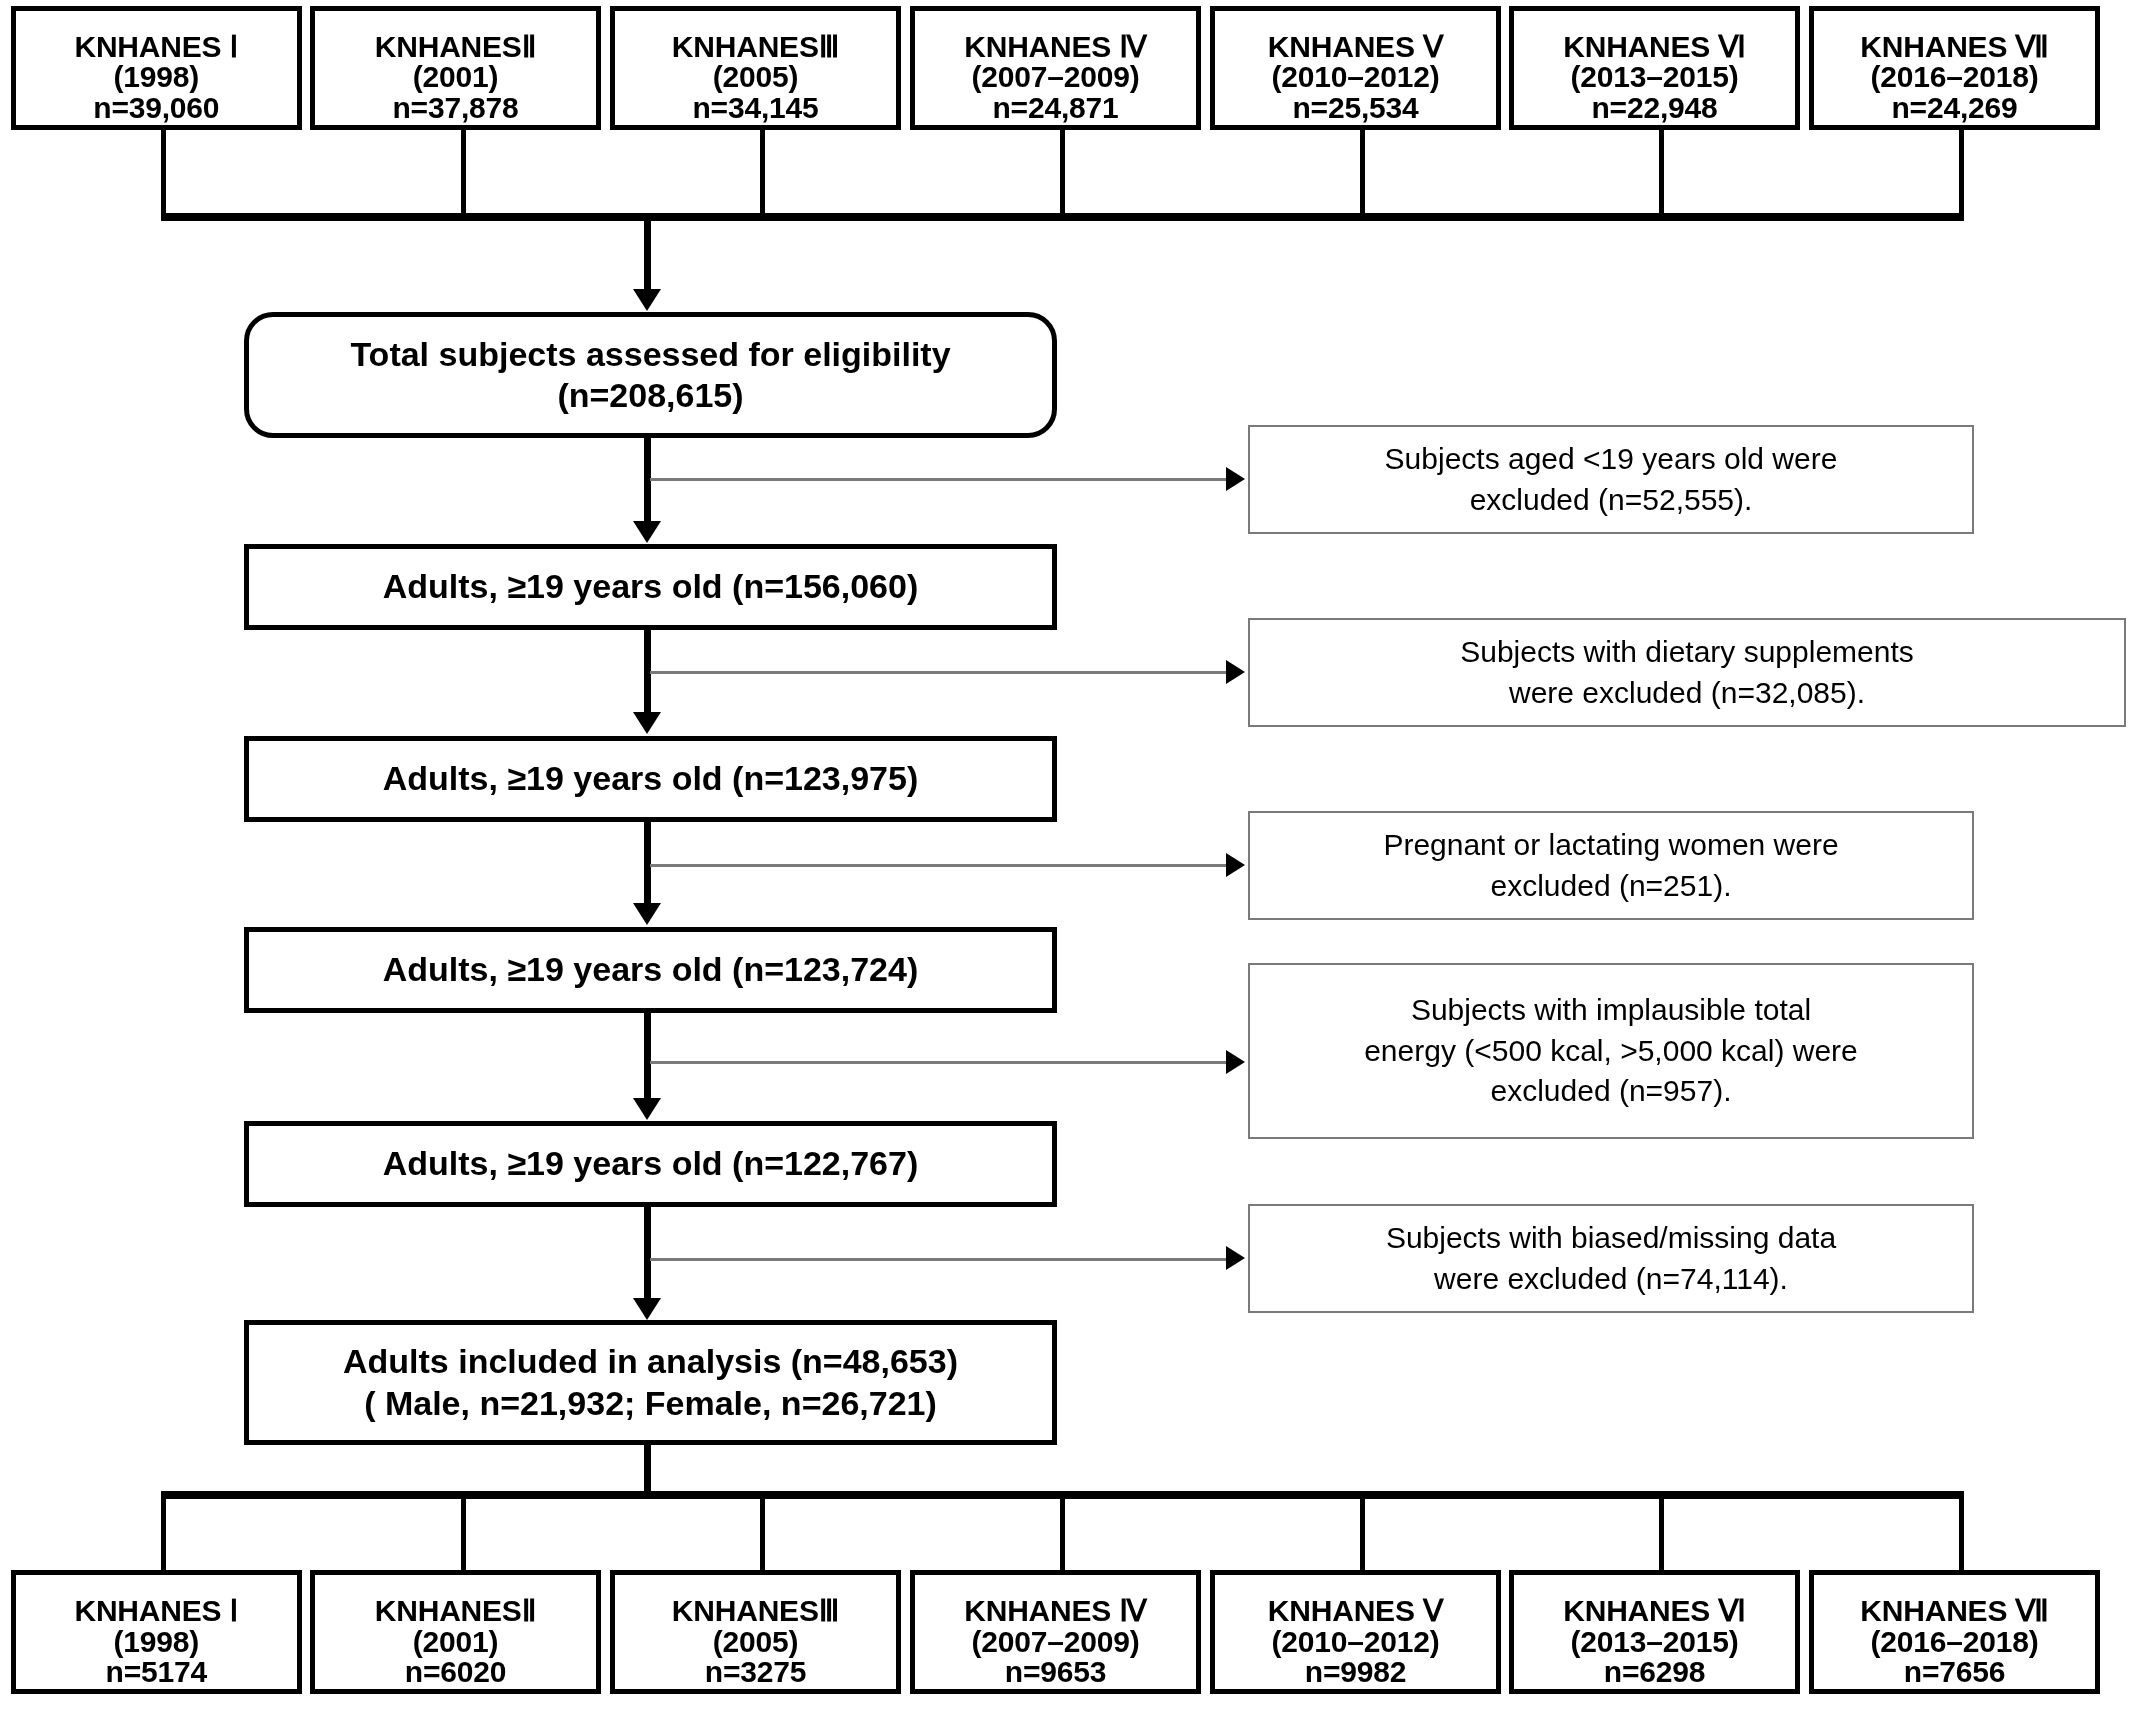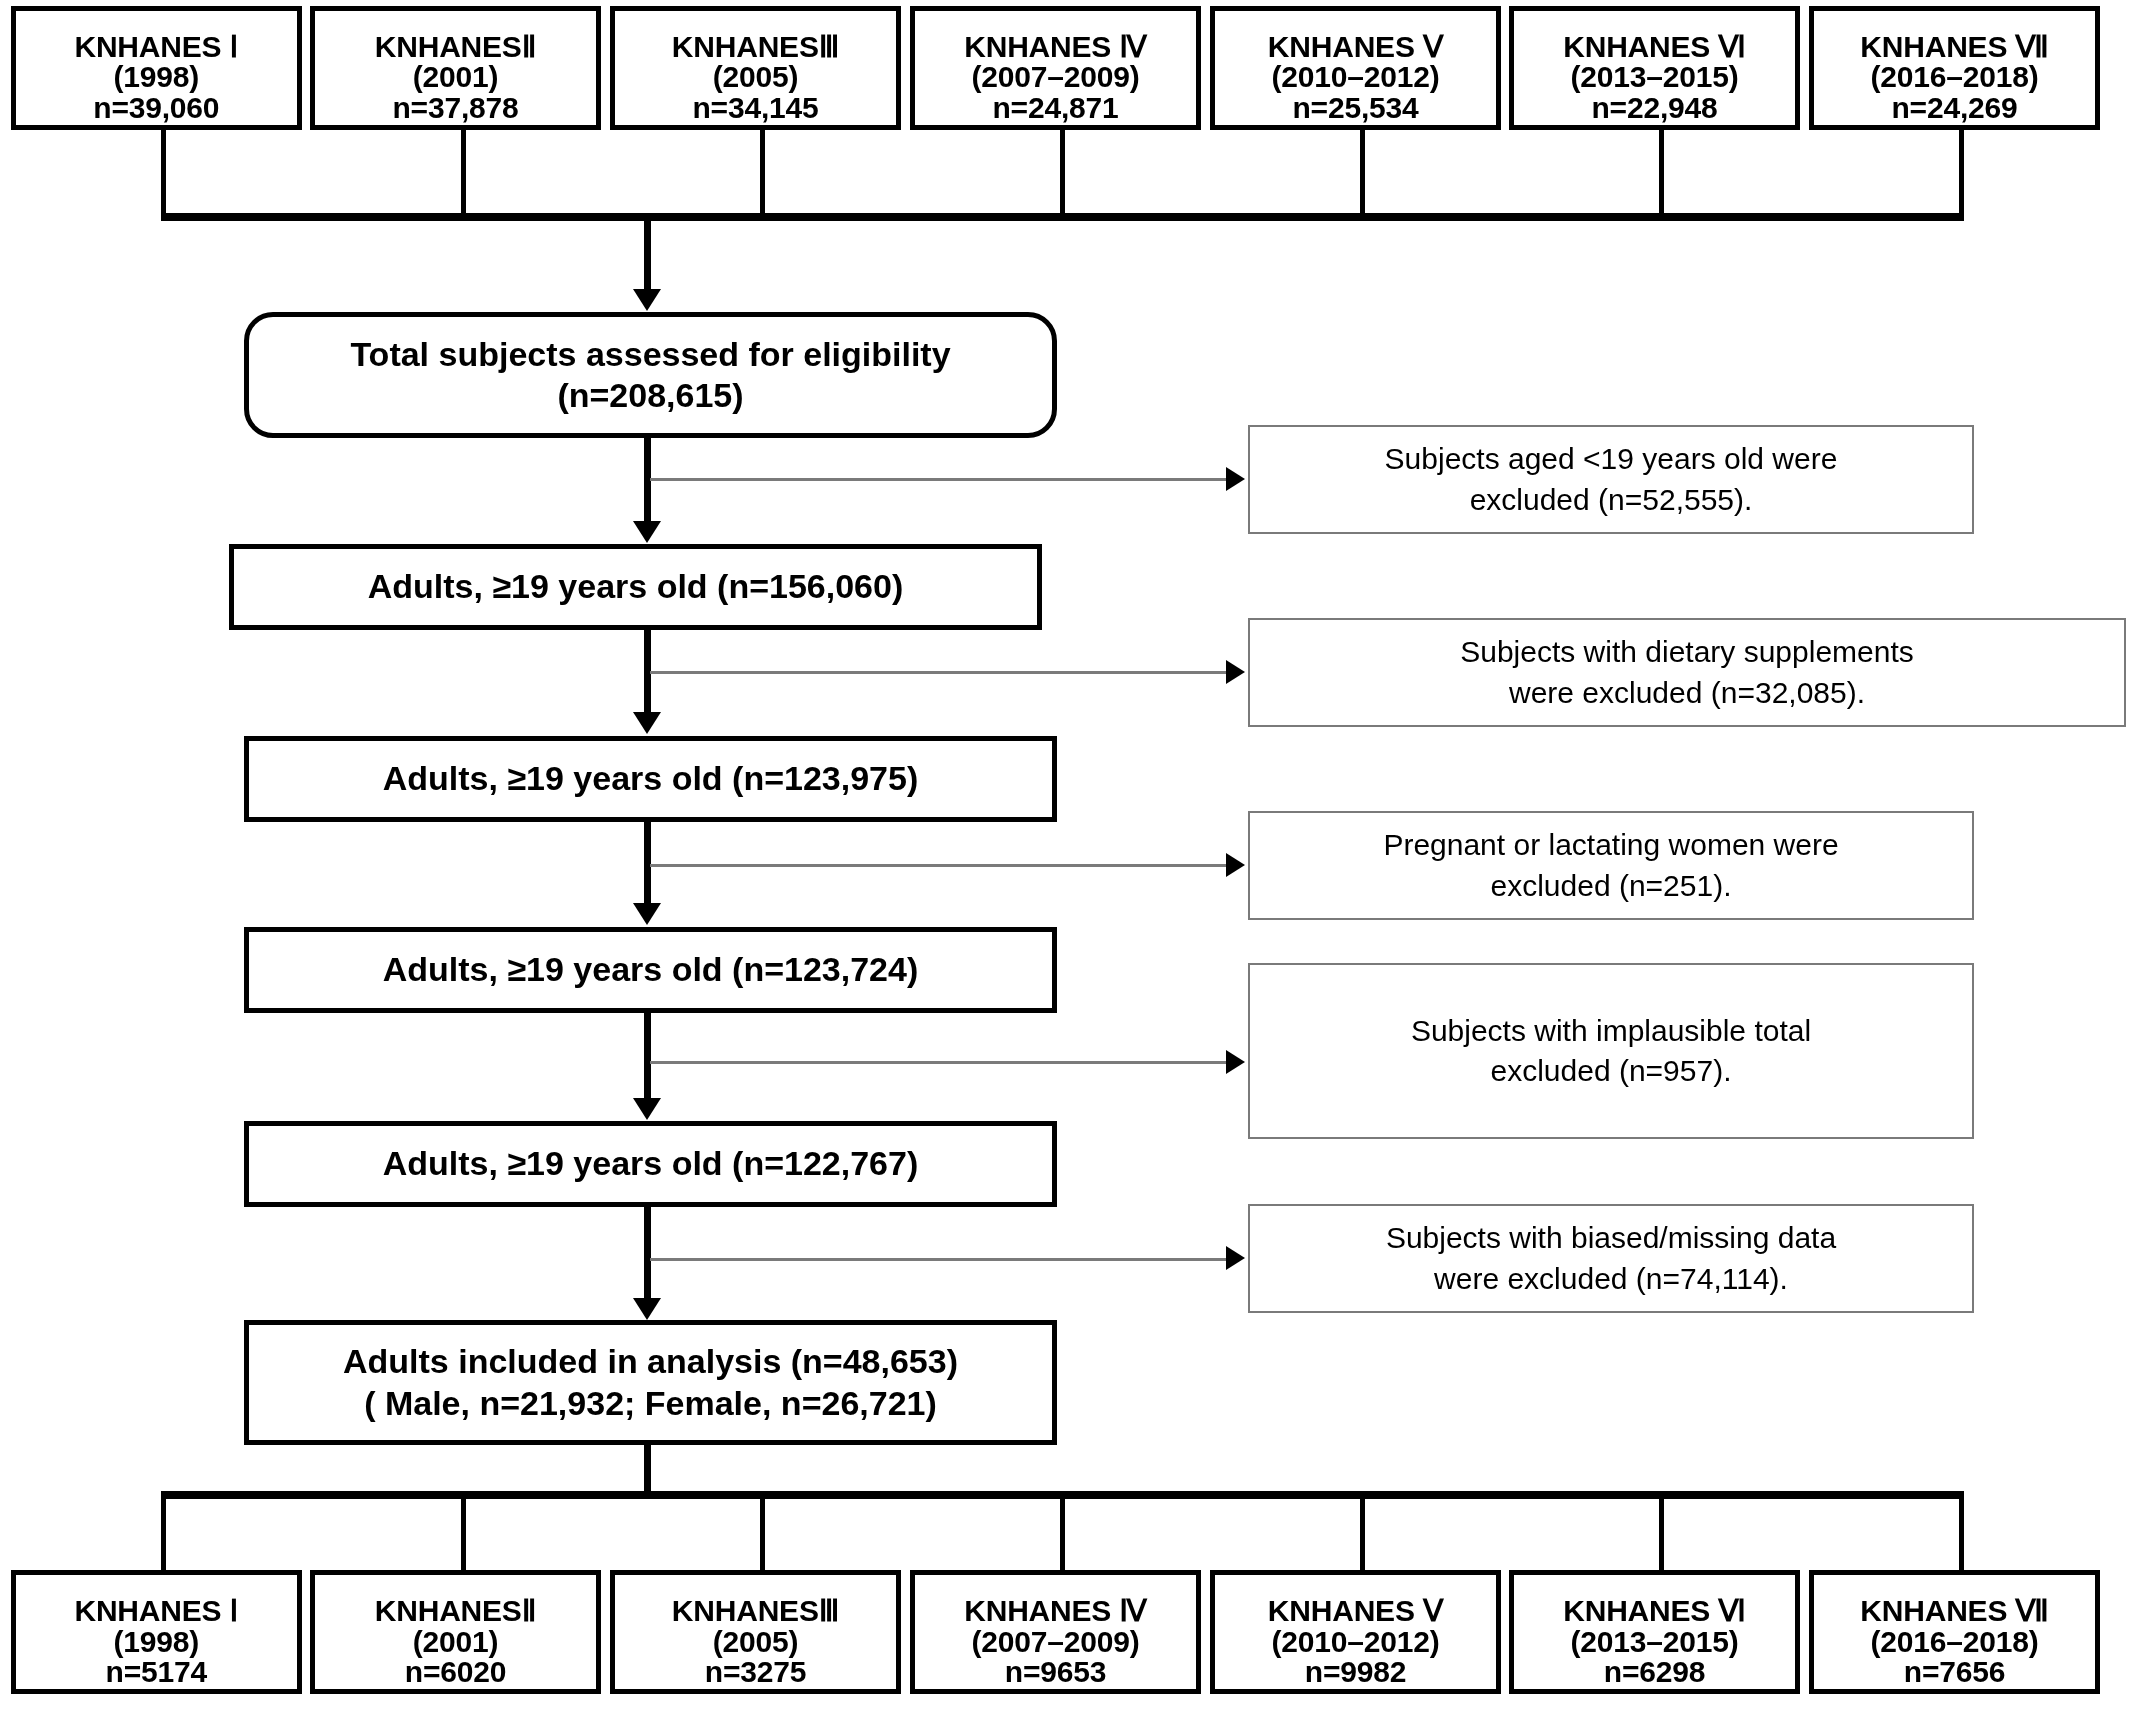--- a/index.html
+++ b/index.html
@@ -148,21 +148,21 @@
   <div class="arrow-down" style="left:633px; top:289px;"></div>
 
   <div class="box heavy main-box" style="left:244px; top:312px; width:813px; height:126px;border-radius:29px;">
     <span class="mline">Total subjects assessed for eligibility</span>
     <span class="mline">(n=208,615)</span>
   </div>
 
   <div class="vline" style="left:644px; top:438px; width:7.4px; height:88px;"></div>
   <div class="arrow-down" style="left:633px; top:521px;"></div>
 
-  <div class="box heavy main-box" style="left:229px; top:544px; width:813px; height:86px;">
+  <div class="box heavy main-box" style="left:244px; top:544px; width:813px; height:86px;">
     <span class="mline">Adults, ≥19 years old (n=156,060)</span>
   </div>
 
   <div class="vline" style="left:644px; top:630px; width:7.4px; height:88px;"></div>
   <div class="arrow-down" style="left:633px; top:712px;"></div>
 
   <div class="box heavy main-box" style="left:244px; top:736px; width:813px; height:86px;">
     <span class="mline">Adults, ≥19 years old (n=123,975)</span>
   </div>
 
@@ -206,20 +206,21 @@
   <div class="arrow-right" style="left:1226px; top:853px;"></div>
   <div class="box light excl-box" style="left:1248px; top:811px; width:726px; height:109px;">
     <span class="eline">Pregnant or lactating women were</span>
     <span class="eline">excluded (n=251).</span>
   </div>
 
   <div class="thinline" style="left:650px; top:1061px; width:584px; height:2.9px;"></div>
   <div class="arrow-right" style="left:1226px; top:1050px;"></div>
   <div class="box light excl-box" style="left:1248px; top:963px; width:726px; height:176px;">
     <span class="eline">Subjects with implausible total</span>
+    <span class="eline">energy (&lt;500 kcal, &gt;5,000 kcal) were</span>
     <span class="eline">excluded (n=957).</span>
   </div>
 
   <div class="thinline" style="left:650px; top:1258px; width:584px; height:2.9px;"></div>
   <div class="arrow-right" style="left:1226px; top:1246px;"></div>
   <div class="box light excl-box" style="left:1248px; top:1204px; width:726px; height:109px;">
     <span class="eline">Subjects with biased/missing data</span>
     <span class="eline">were excluded (n=74,114).</span>
   </div>
 

